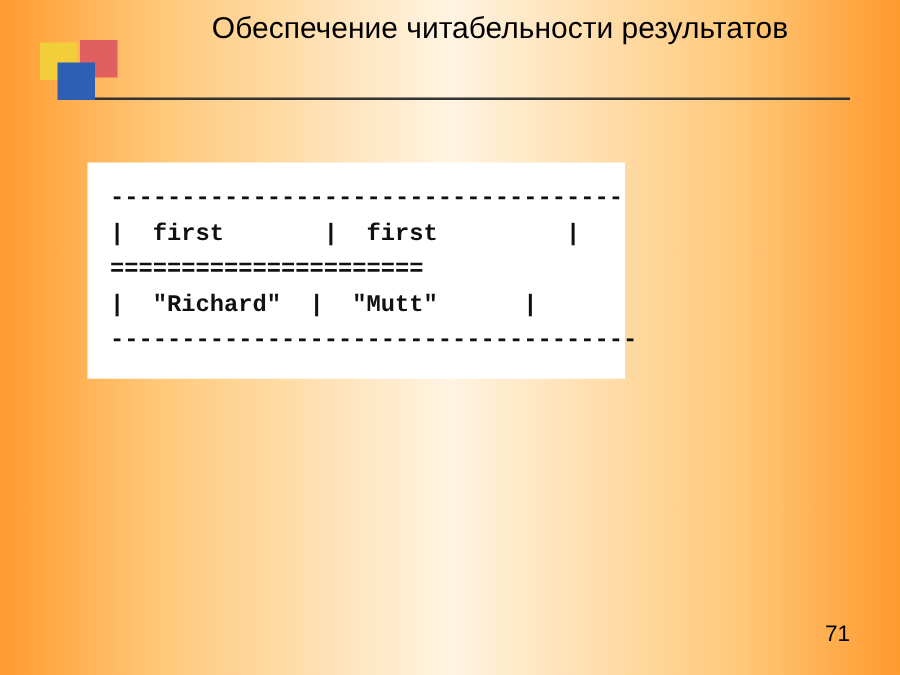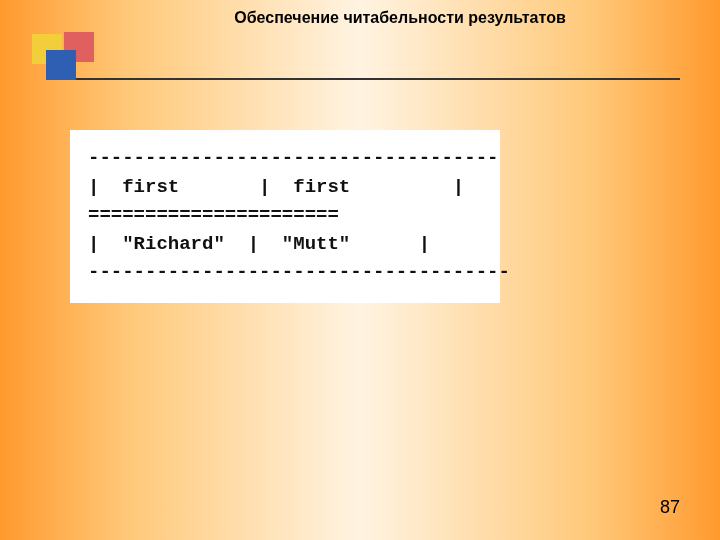--- a/index.html
+++ b/index.html
@@ -33,22 +33,22 @@
   .sq.blue   { background:#2f5fb3; left:28px; top:30px; z-index:3; }
   .sq.yellow { background:#f2cf3a; left:14px; top:14px; z-index:2; }
   .sq.red    { background:#e06060; left:46px; top:12px; z-index:1; }
 
   .title {
     position: absolute;
     top: 8px;
     left: 120px;
     right: 40px;
     text-align: center;
-    font-size: 16px;
-    font-weight: bold;
+    font-size: 24px;
+    font-weight: normal;
     color: #000;
     line-height: 1.25;
   }
   .hr {
     position: absolute;
     top: 78px;
     left: 60px;
     right: 40px;
     height: 0;
     border-top: 2px solid #333;
@@ -109,15 +109,15 @@
 
   <div class="code-box">
 <pre><span>------------------------------------</span>
 <span>|  first       |  first         |</span>
 <span>======================</span>
 <span>|  "Richard"  |  "Mutt"      |</span>
 <span>-------------------------------------</span></pre>
   </div>
 
 
-  <div class="pagenum">87</div>
+  <div class="pagenum">71</div>
 
 </div>
 
 </body></html>

